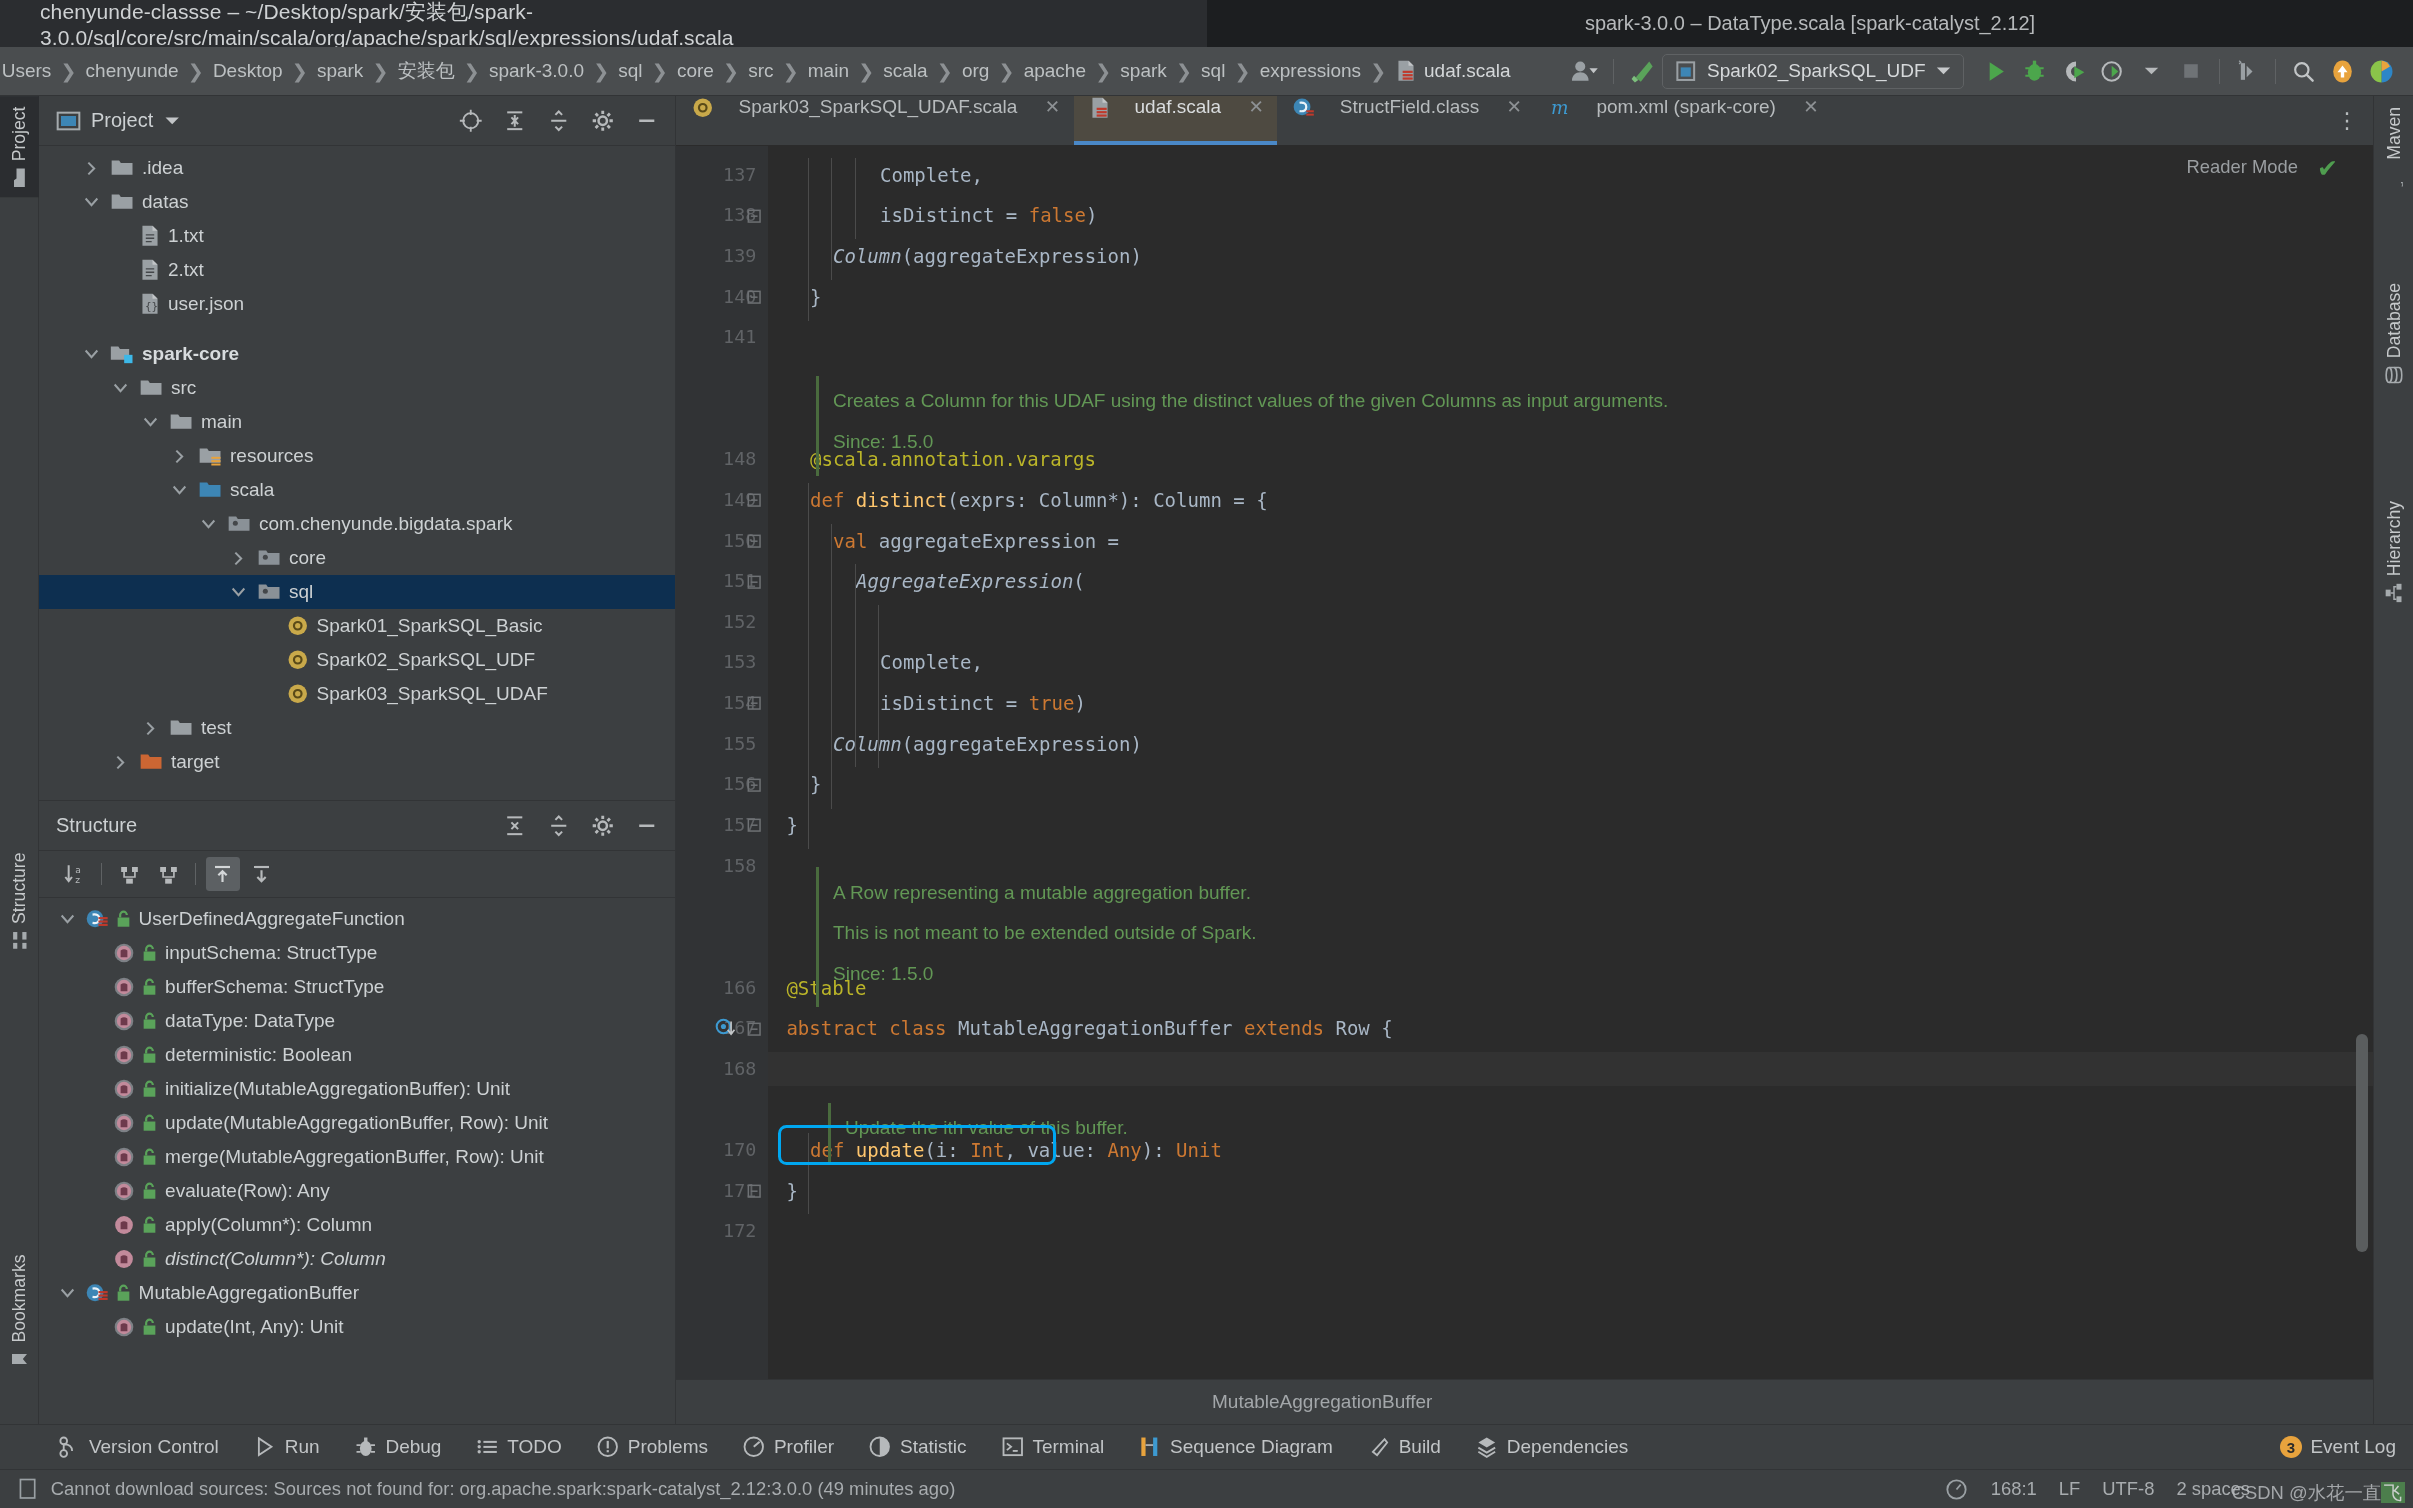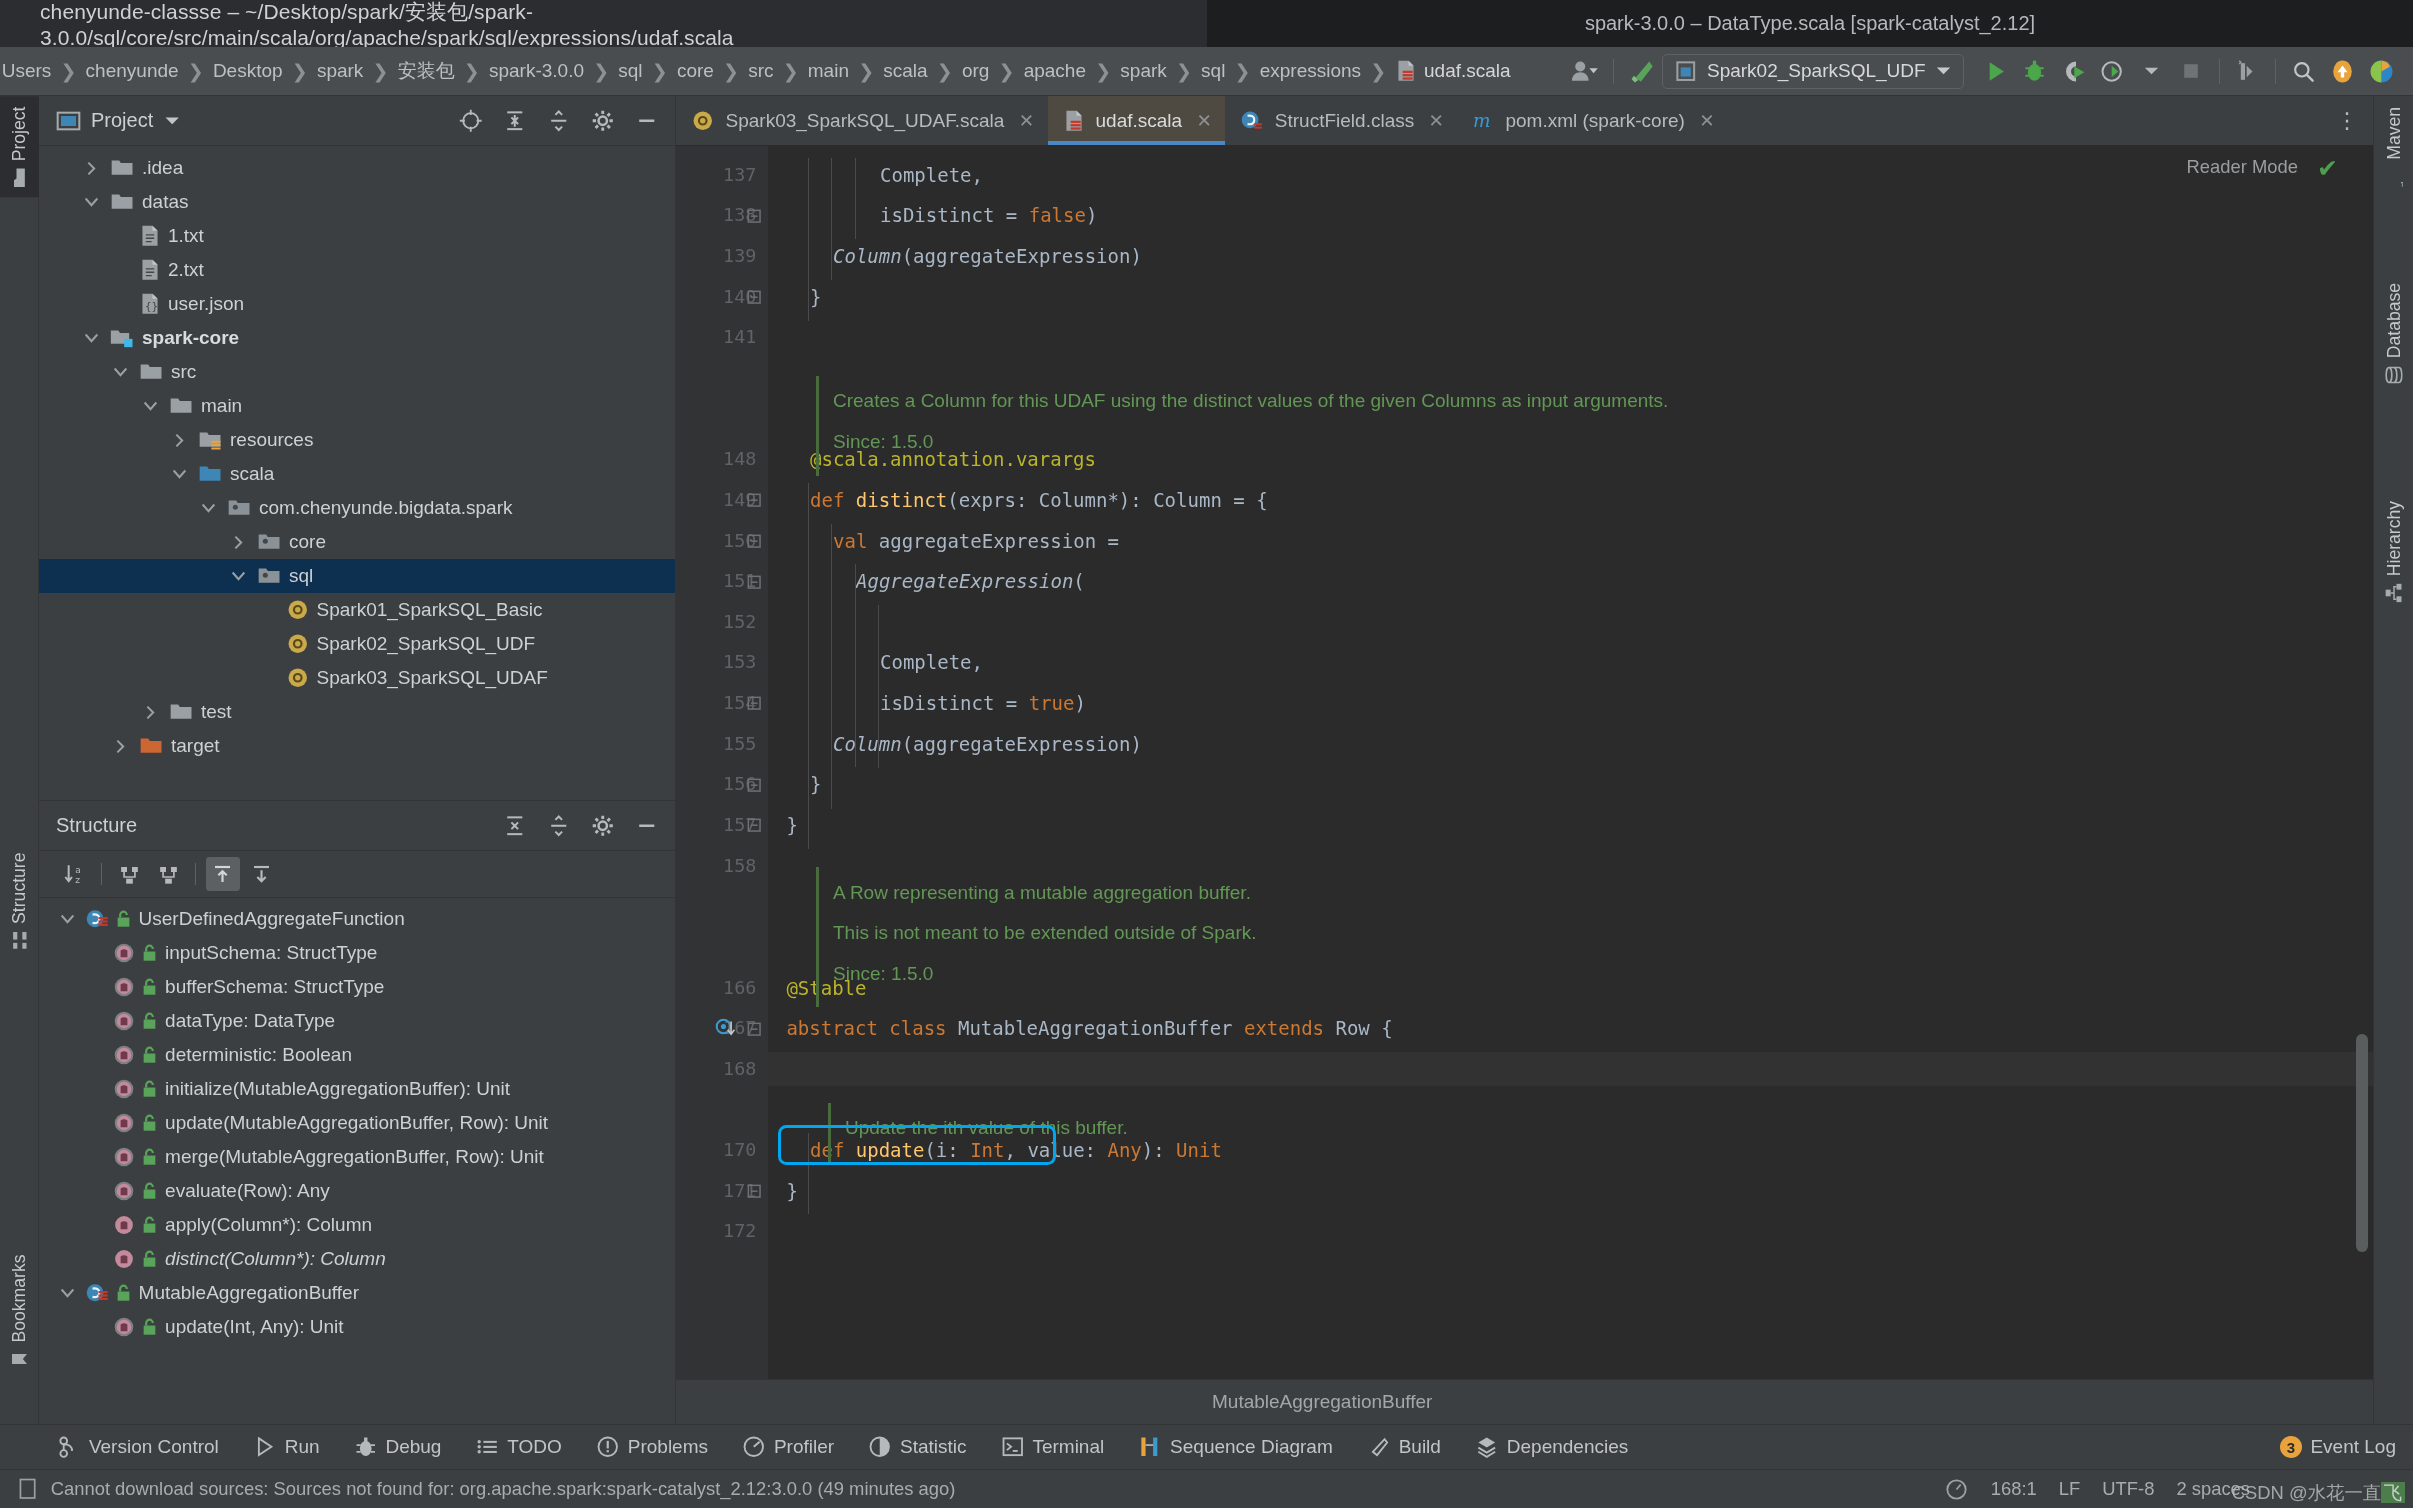--- a/index.html
+++ b/index.html
@@ -92,21 +92,21 @@
   .struct-tools{ height:47px; display:flex; align-items:center; gap:5px; padding:0 18.4px;
                  border-bottom:0.8px solid #323436;}
   .slist{ flex:1; overflow:hidden; padding-top:4.2px; }
   .srow{ height:34px; display:flex; align-items:center; gap:6.7px; white-space:nowrap;
          font-size:19px; color:#cdd1d3; }
 
   
   .editor{ flex:1; display:flex; flex-direction:column; min-width:0; background:#2b2b2b;}
   .tabs{ height:50px; display:flex; align-items:stretch; background:#3c3f41; flex:none;
          border-bottom:0.8px solid #2b2b2b; }
-  .tab{ display:flex; align-items:center; gap:11px; padding:0 13.4px 0 15px;
+  .tab{ display:flex; gap:24px; padding:0 13.4px 0 15px;
         font-size:19px; color:#b7bbbd; position:relative; }
   .tab.active{ background:#4e4a41; color:#d9dcde; }
   .tab.active::after{ content:""; position:absolute; left:0; right:0; bottom:0; height:4.2px; background:#4a88c7; }
   .tab .x{ color:#8d9194; font-size:18.4px; margin-left:3.4px; }
   .tabs .sp{ flex:1; }
   .tabs .more{ display:flex; align-items:center; padding:0 15px; color:#b7bbbd; font-size:22px;}
 
   .codearea{ flex:1; display:flex; position:relative; min-height:0; background:#2b2b2b; }
   .gutter{ width:92px; flex:none; background:#313335; position:relative; }
   .codepane{ flex:1; position:relative; overflow:hidden; }
@@ -440,21 +440,21 @@
           </div>
           <div class="trow" style="padding-left: 70px;">
             <span class="arrow"></span>
             <svg width="22" height="23.5" viewBox="0 0 26 28" style="font-size:23px">
               <path d="M4 2 h12 l6 6 v18 H4 Z" fill="#9aa0a4"></path>
               <path d="M16 2 v6 h6" fill="#c2c5c7"></path>
               <text x="7" y="22" font-size="13" fill="#44474a" font-family="DejaVu Sans Mono">{}</text>
             </svg>
             <span class="nm">user.json</span>
           </div>
-          <div class="trow" style="padding-left: 41px;">
+          <div class="trow" style="padding-left: 41px; margin-top: 16px;">
             <span class="arrow">
               <svg width="17" height="11.7" viewBox="0 0 20 14">
                 <path d="M3 3 L10 11 L17 3" fill="none" stroke="#9aa0a4" stroke-width="2.4"></path>
               </svg>
             </span>
             <svg width="25" height="22" viewBox="0 0 30 26">
               <path d="M1 4 h9 l2 3 h11 v13 H1 Z" fill="#9aa0a4"></path>
               <rect x="17" y="14" width="10" height="10" fill="#3db8e8"></rect>
             </svg>
             <span class="nm b">spark-core</span>

